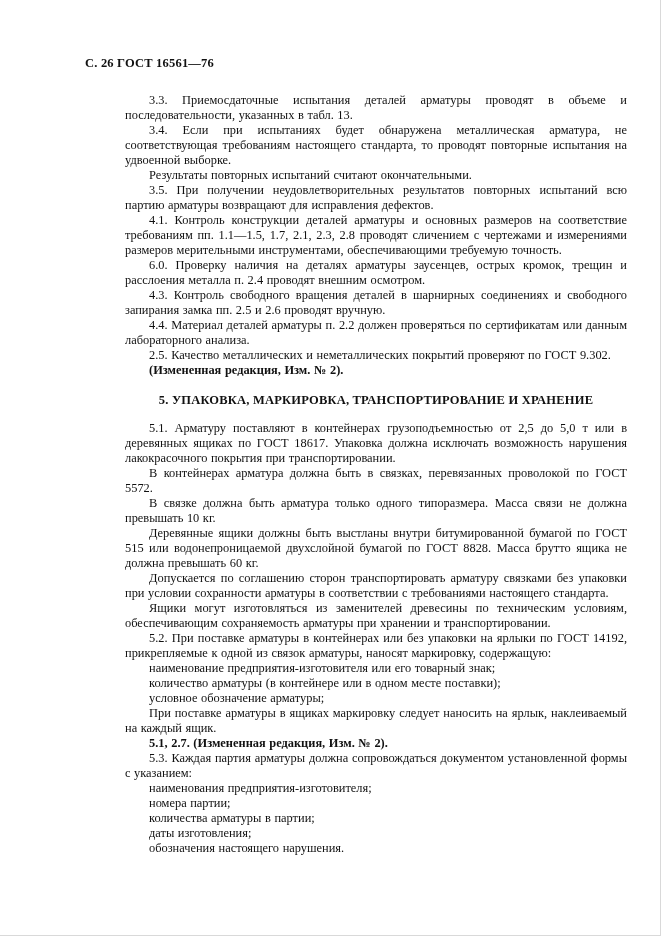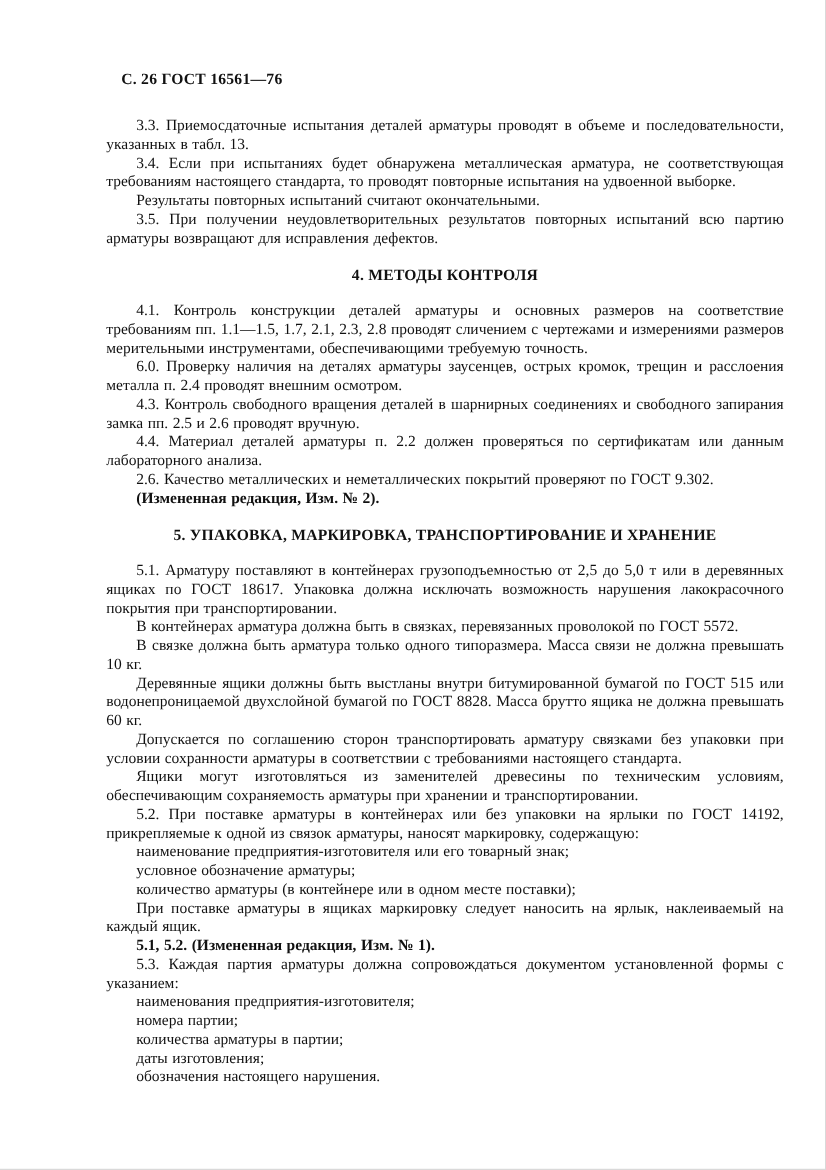--- a/index.html
+++ b/index.html
@@ -19,26 +19,27 @@
     width: 661px;
     height: 936px;
     padding: 56px 33px 20px 85px;
     background: #ffffff;
     border-right: 1px solid #d9d9d9;
     border-bottom: 1px solid #d9d9d9;
   }
   .page-header {
     font-weight: bold;
     font-size: 12.5px;
-    margin: 0 0 22px 12px;
+    margin: 0 0 22px 0;
     letter-spacing: 0.2px;
   }
   .doc-body {
     font-size: 12.4px;
     line-height: 15px;
+    margin-left: 40px;
   }
   .para {
     margin: 0;
     text-indent: 24px;
     text-align: justify;
     word-spacing: 0.5px;
   }
   .para.bold {
     font-weight: bold;
   }
@@ -53,40 +54,39 @@
 </head>
 <body>
 
 <div class="page">
   <div class="page-header">С. 26 ГОСТ 16561—76</div>
   <div class="doc-body">
       <p class="para">3.3. Приемосдаточные испытания деталей арматуры проводят в объеме и последовательности, указанных в табл. 13.</p>
       <p class="para">3.4. Если при испытаниях будет обнаружена металлическая арматура, не соответствующая требованиям настоящего стандарта, то проводят повторные испытания на удвоенной выборке.</p>
       <p class="para">Результаты повторных испытаний считают окончательными.</p>
       <p class="para">3.5. При получении неудовлетворительных результатов повторных испытаний всю партию арматуры возвращают для исправления дефектов.</p>
-      <h3 class="heading">4. МЕТОДЫ КОНТРОЛЯ</h3>
       <p class="para">4.1. Контроль конструкции деталей арматуры и основных размеров на соответствие требованиям пп. 1.1—1.5, 1.7, 2.1, 2.3, 2.8 проводят сличением с чертежами и измерениями размеров мерительными инструментами, обеспечивающими требуемую точность.</p>
       <p class="para">6.0. Проверку наличия на деталях арматуры заусенцев, острых кромок, трещин и расслоения металла п. 2.4 проводят внешним осмотром.</p>
       <p class="para">4.3. Контроль свободного вращения деталей в шарнирных соединениях и свободного запирания замка пп. 2.5 и 2.6 проводят вручную.</p>
       <p class="para">4.4. Материал деталей арматуры п. 2.2 должен проверяться по сертификатам или данным лабораторного анализа.</p>
-      <p class="para">2.6. Качество металлических и неметаллических покрытий проверяют по ГОСТ 9.302.</p>
+      <p class="para">2.5. Качество металлических и неметаллических покрытий проверяют по ГОСТ 9.302.</p>
       <p class="para bold">(Измененная редакция, Изм. № 2).</p>
       <h3 class="heading">5. УПАКОВКА, МАРКИРОВКА, ТРАНСПОРТИРОВАНИЕ И ХРАНЕНИЕ</h3>
       <p class="para">5.1. Арматуру поставляют в контейнерах грузоподъемностью от 2,5 до 5,0 т или в деревянных ящиках по ГОСТ 18617. Упаковка должна исключать возможность нарушения лакокрасочного покрытия при транспортировании.</p>
       <p class="para">В контейнерах арматура должна быть в связках, перевязанных проволокой по ГОСТ 5572.</p>
       <p class="para">В связке должна быть арматура только одного типоразмера. Масса связи не должна превышать 10 кг.</p>
       <p class="para">Деревянные ящики должны быть выстланы внутри битумированной бумагой по ГОСТ 515 или водонепроницаемой двухслойной бумагой по ГОСТ 8828. Масса брутто ящика не должна превышать 60 кг.</p>
       <p class="para">Допускается по соглашению сторон транспортировать арматуру связками без упаковки при условии сохранности арматуры в соответствии с требованиями настоящего стандарта.</p>
       <p class="para">Ящики могут изготовляться из заменителей древесины по техническим условиям, обеспечивающим сохраняемость арматуры при хранении и транспортировании.</p>
       <p class="para">5.2. При поставке арматуры в контейнерах или без упаковки на ярлыки по ГОСТ 14192, прикрепляемые к одной из связок арматуры, наносят маркировку, содержащую:</p>
       <p class="para">наименование предприятия-изготовителя или его товарный знак;</p>
+      <p class="para">количество арматуры (в контейнере или в одном месте поставки);</p>
       <p class="para">условное обозначение арматуры;</p>
-      <p class="para">количество арматуры (в контейнере или в одном месте поставки);</p>
       <p class="para">При поставке арматуры в ящиках маркировку следует наносить на ярлык, наклеиваемый на каждый ящик.</p>
-      <p class="para bold">5.1, 5.2. (Измененная редакция, Изм. № 1).</p>
+      <p class="para bold">5.1, 2.7. (Измененная редакция, Изм. № 2).</p>
       <p class="para">5.3. Каждая партия арматуры должна сопровождаться документом установленной формы с указанием:</p>
       <p class="para">наименования предприятия-изготовителя;</p>
       <p class="para">номера партии;</p>
       <p class="para">количества арматуры в партии;</p>
       <p class="para">даты изготовления;</p>
       <p class="para">обозначения настоящего нарушения.</p>
     </div>
 </div>
 
 </body></html>

